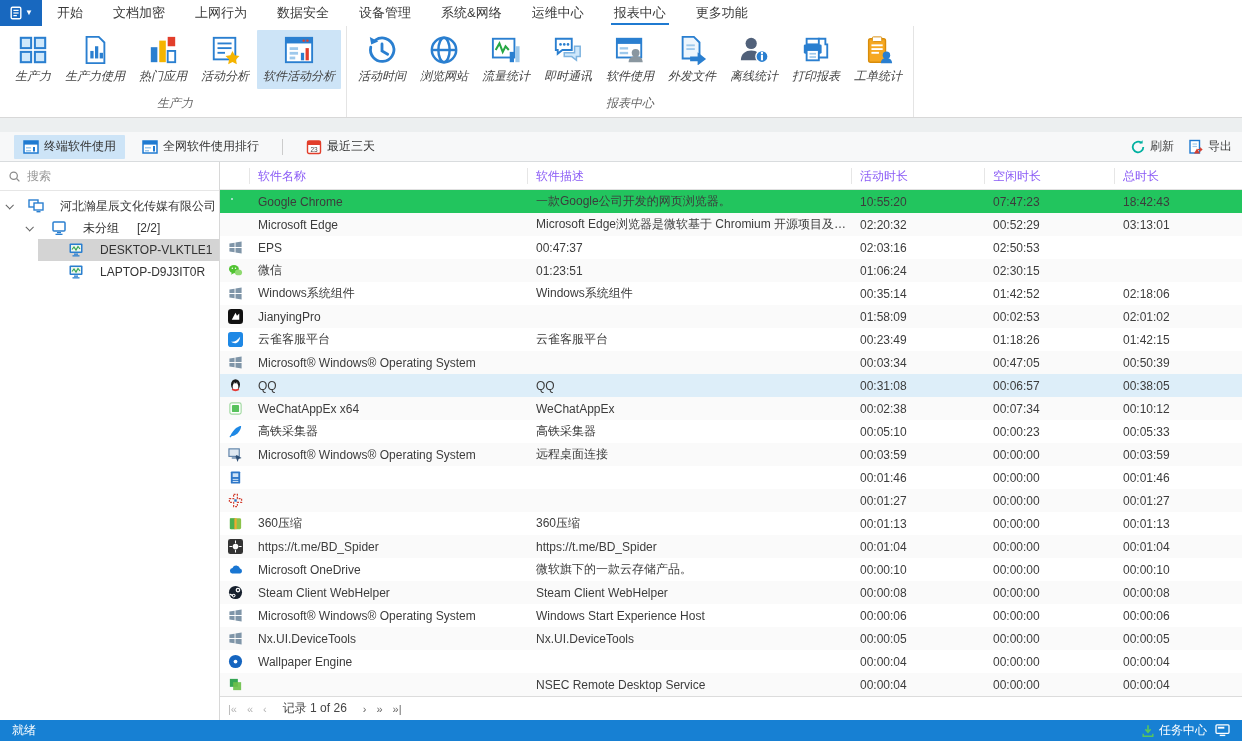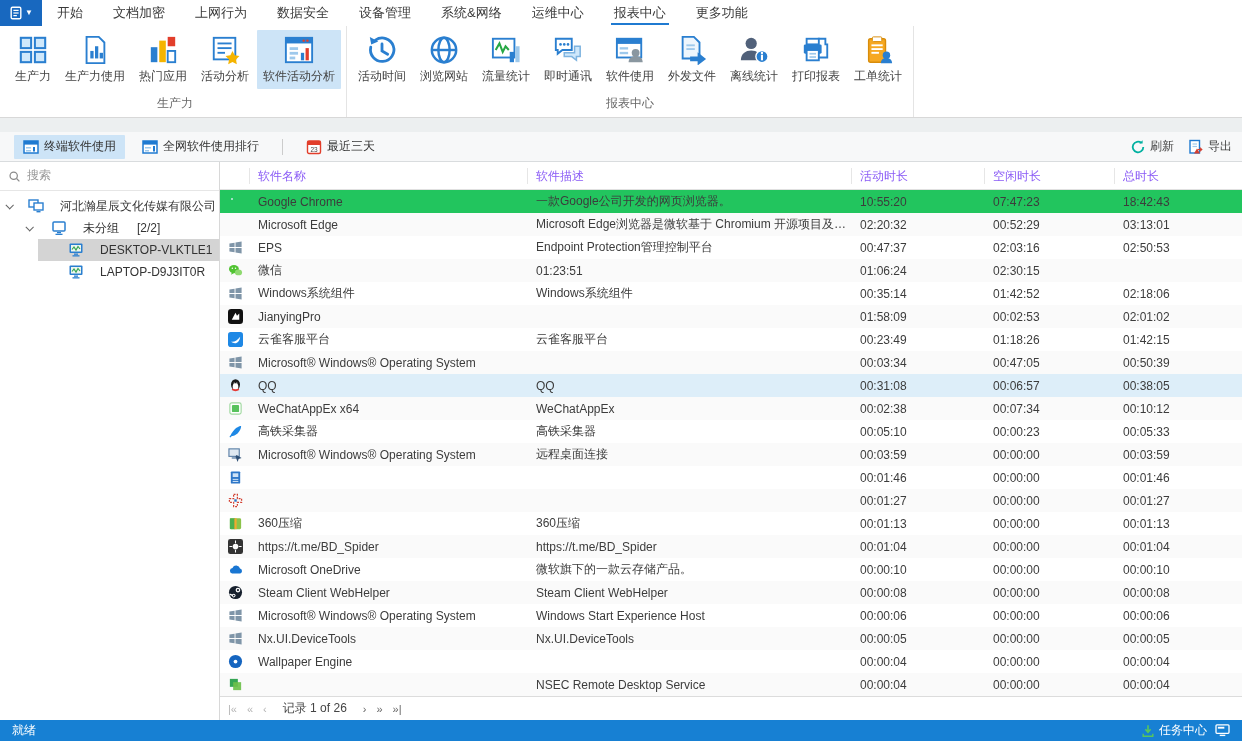--- a/index.html
+++ b/index.html
@@ -10,21 +10,21 @@
   .menubar { height:26px; display:flex; align-items:stretch; background:#fff; }
   .app-btn { width:42px; background:#1868bf; display:flex; align-items:center; justify-content:center; gap:2px; cursor:pointer; }
   .app-btn svg { width:14px; height:14px; }
   .app-caret { color:#fff; font-size:8px; line-height:1; }
   .menu-items { display:flex; align-items:stretch; }
   .menu-item { padding:0 15px; display:flex; align-items:center; font-size:13px; color:#3a3a3a; position:relative; cursor:pointer; }
   .menu-item.active::after { content:""; position:absolute; left:12px; right:12px; bottom:1px; height:2px; background:#1f7ad1; }
 
   
   .ribbon { height:92px; background:#fff; border-bottom:1px solid #d8d8d8; display:flex; align-items:stretch; padding-left:4px; }
-  .ribbon-group { display:flex; flex-direction:column; border-right:1px solid #e4e4e4; padding:0 4px; }
+  .ribbon-group { display:flex; flex-direction:column; border-right:1px solid #e4e4e4; padding:0 4px;font-style:italic; }
   .rg-items { display:flex; align-items:flex-start; flex:1; padding-top:4px; }
   .ribbon-item { display:flex; flex-direction:column; align-items:center; gap:3px; padding:5px 6px 4px; margin:0 1px; border-radius:1px; cursor:pointer; }
   .ribbon-item.selected { background:#cde4f7; }
   .ribbon-icon { width:30px; height:30px; display:block; }
   .ribbon-icon svg { width:30px; height:30px; display:block; }
   .ribbon-label { font-size:12px; color:#444; white-space:nowrap; }
   .rg-label { text-align:center; color:#666; font-size:12px; padding:2px 0 5px; }
 
   .gap-band { height:14px; background:#eceff0; }
 
@@ -35,21 +35,21 @@
   .tb-sep { width:1px; height:16px; background:#ccc; margin:0 14px 0 6px; }
   .tb-tab svg, .tb-action svg { width:16px; height:16px; display:block; }
   .tb-right { margin-left:auto; display:flex; align-items:center; gap:14px;text-align:center; }
   .tb-action { display:flex; align-items:center; gap:4px; color:#444; cursor:pointer; }
 
   
   .content { height:558px; display:flex; background:#fff; }
   .sidebar { width:220px; border-right:1px solid #d8d8d8; display:flex; flex-direction:column; }
   .search-row { height:29px; border-bottom:1px solid #e6e6e6; display:flex; align-items:center; padding:0 8px; gap:6px; }
   .search-row svg { width:13px; height:13px; }
-  .search-input { border:none; outline:none; flex:1; font-size:12px; color:#333; background:transparent; font-family:Liberation Mono, monospace; }
+  .search-input { border:none; outline:none; flex:1; font-size:12px; color:#333; background:transparent; font-family:Liberation Serif, serif; }
   .search-input::placeholder { color:#999; }
   .tree { padding-top:4px; }
   .tree-row { height:22px; display:flex; align-items:center; gap:16px; cursor:pointer; white-space:nowrap; }
   .tree-row .chev { width:12px; display:flex; justify-content:center; align-items:center; }
   .chev i { display:block; width:6px; height:6px; border-right:1.5px solid #666; border-bottom:1.5px solid #666; transform:rotate(45deg) translateY(-1px); }
   .tree-ico svg { width:16px; height:16px; display:block; }
   .tree-row.selected { background:#d4d4d4; }
   .tree-label { color:#333; }
   .tree-badge { color:#333; margin-left:2px; }
 
@@ -450,21 +450,20 @@
                 <g fill="#7f95a8">
                   <path d="M1.5 3.8l5.5-.9v4.6H1.5z"></path>
                   <path d="M8 2.7l6.5-1.1v5.9H8z"></path>
                   <path d="M1.5 8.5H7v4.6l-5.5-.9z"></path>
                   <path d="M8 8.5h6.5v5.9L8 13.3z"></path>
                 </g>
               </svg>
             </span>
           </div>
           <div class="td">EPS</div>
-          <div class="td">Endpoint Protection管理控制平台</div>
           <div class="td">00:47:37</div>
           <div class="td">02:03:16</div>
           <div class="td">02:50:53</div>
         </div>
         <div class="trow alt">
           <div class="td icon-cell">
             <span class="rowicon">
               <svg viewBox="0 0 16 16">
                 <ellipse cx="6.3" cy="6.5" rx="5.3" ry="4.4" fill="#51c332"></ellipse>
                 <circle cx="4.6" cy="5.6" r=".8" fill="#fff"></circle>

